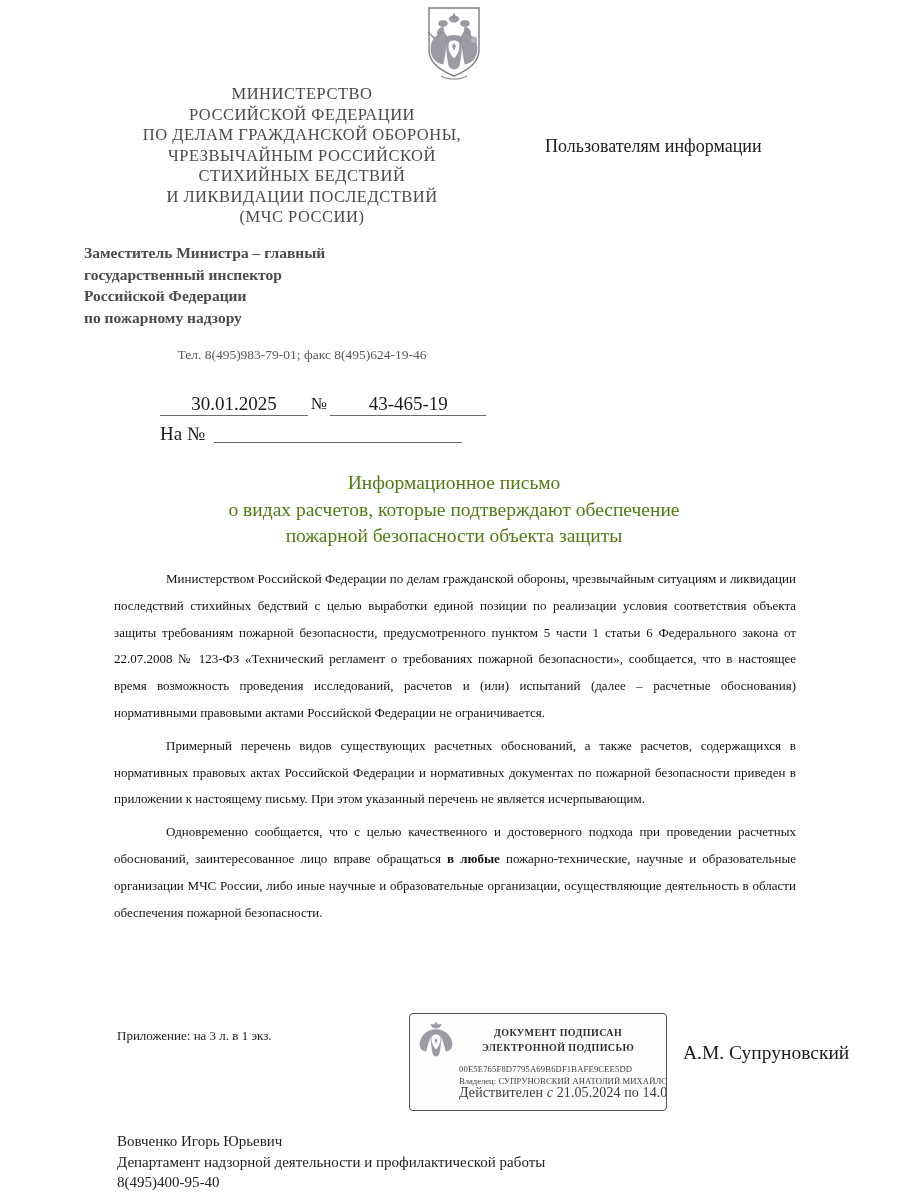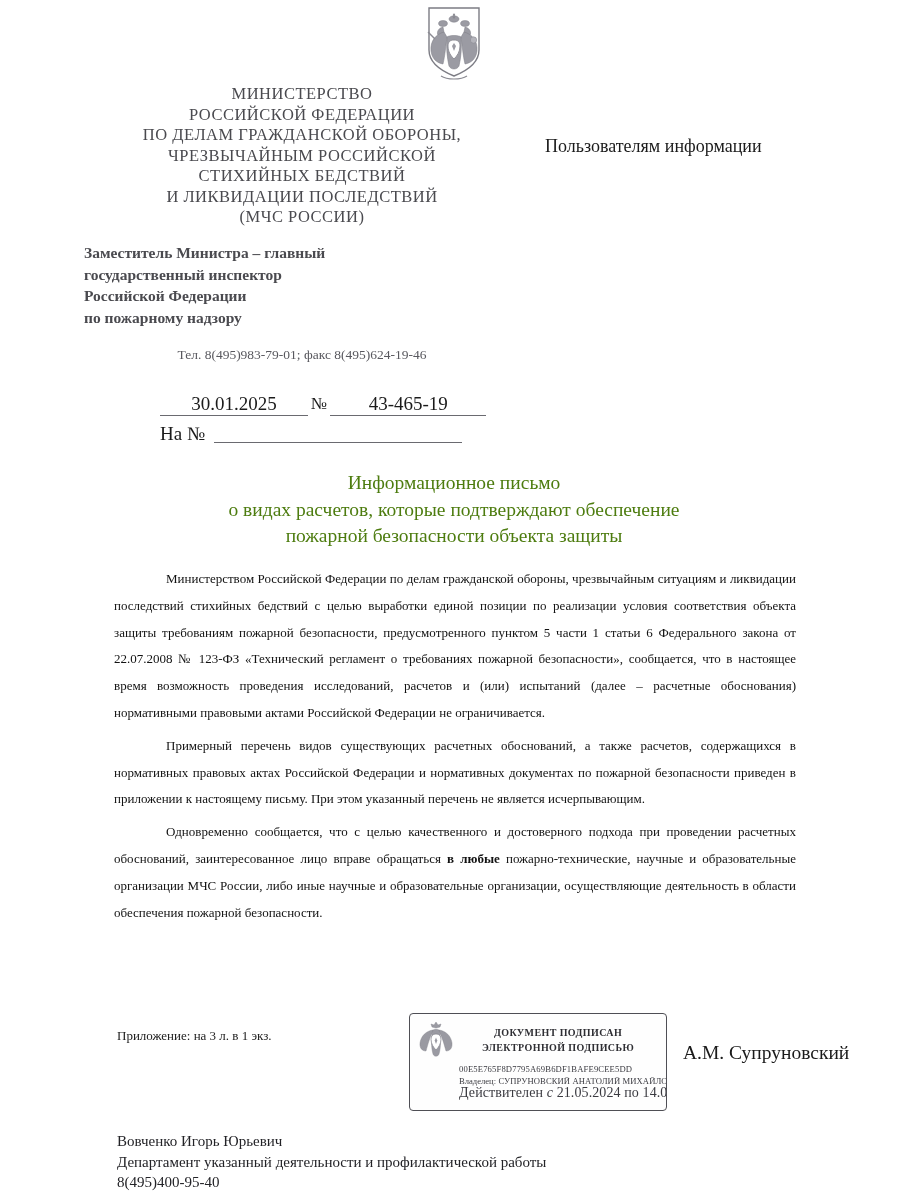--- a/index.html
+++ b/index.html
@@ -388,17 +388,17 @@
     </div>
     <div class="stamp-details">
       <div class="stamp-d hash">00E5E765F8D7795A69B6DF1BAFE9CEE5DD</div>
       <div class="stamp-d"><span class="lbl">Владелец:</span>&nbsp;<span>СУПРУНОВСКИЙ АНАТОЛИЙ МИХАЙЛОВИЧ</span></div>
       <div class="stamp-d valid"><span>Действителен</span>&nbsp;<i>с</i>&nbsp;<span>21.05.2024</span>&nbsp;<span>по</span>&nbsp;<span>14.08.2025</span></div>
     </div>
   </div>
 
   <div class="footer">
     <div class="footer-line">Вовченко Игорь Юрьевич</div>
-    <div class="footer-line">Департамент указанный деятельности и профилактической работы</div>
+    <div class="footer-line">Департамент надзорной деятельности и профилактической работы</div>
     <div class="footer-line">8(495)400-95-40</div>
   </div>
 
 </div>
 
 </body></html>

